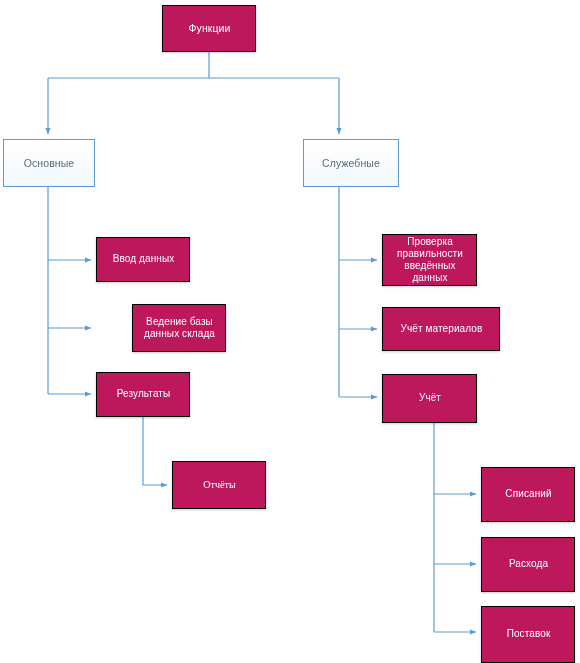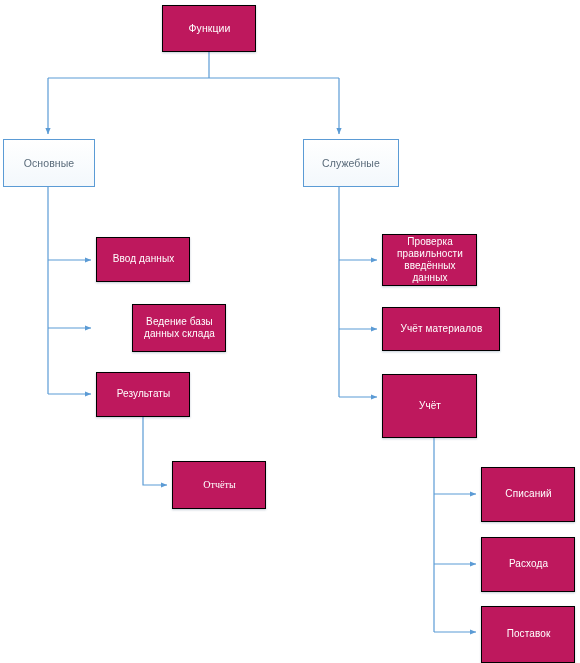--- a/index.html
+++ b/index.html
@@ -108,21 +108,21 @@
   <div class="node filled" style="left:382px;top:234px;width:95px;height:52px;">
     <span class="lbl">Проверка
 правильности
 введённых данных</span>
   </div>
 
   <div class="node filled" style="left:382px;top:307px;width:118px;height:44px;">
     <span class="lbl">Учёт материалов</span>
   </div>
 
-  <div class="node filled" style="left:382px;top:374px;width:95px;height:64px;">
+  <div class="node filled" style="left:382px;top:374px;width:95px;height:49px;">
     <span class="lbl">Учёт</span>
   </div>
 
   <div class="node filled" style="left:481px;top:467px;width:94px;height:55px;">
     <span class="lbl">Списаний</span>
   </div>
 
   <div class="node filled" style="left:481px;top:537px;width:94px;height:55px;">
     <span class="lbl">Расхода</span>
   </div>

